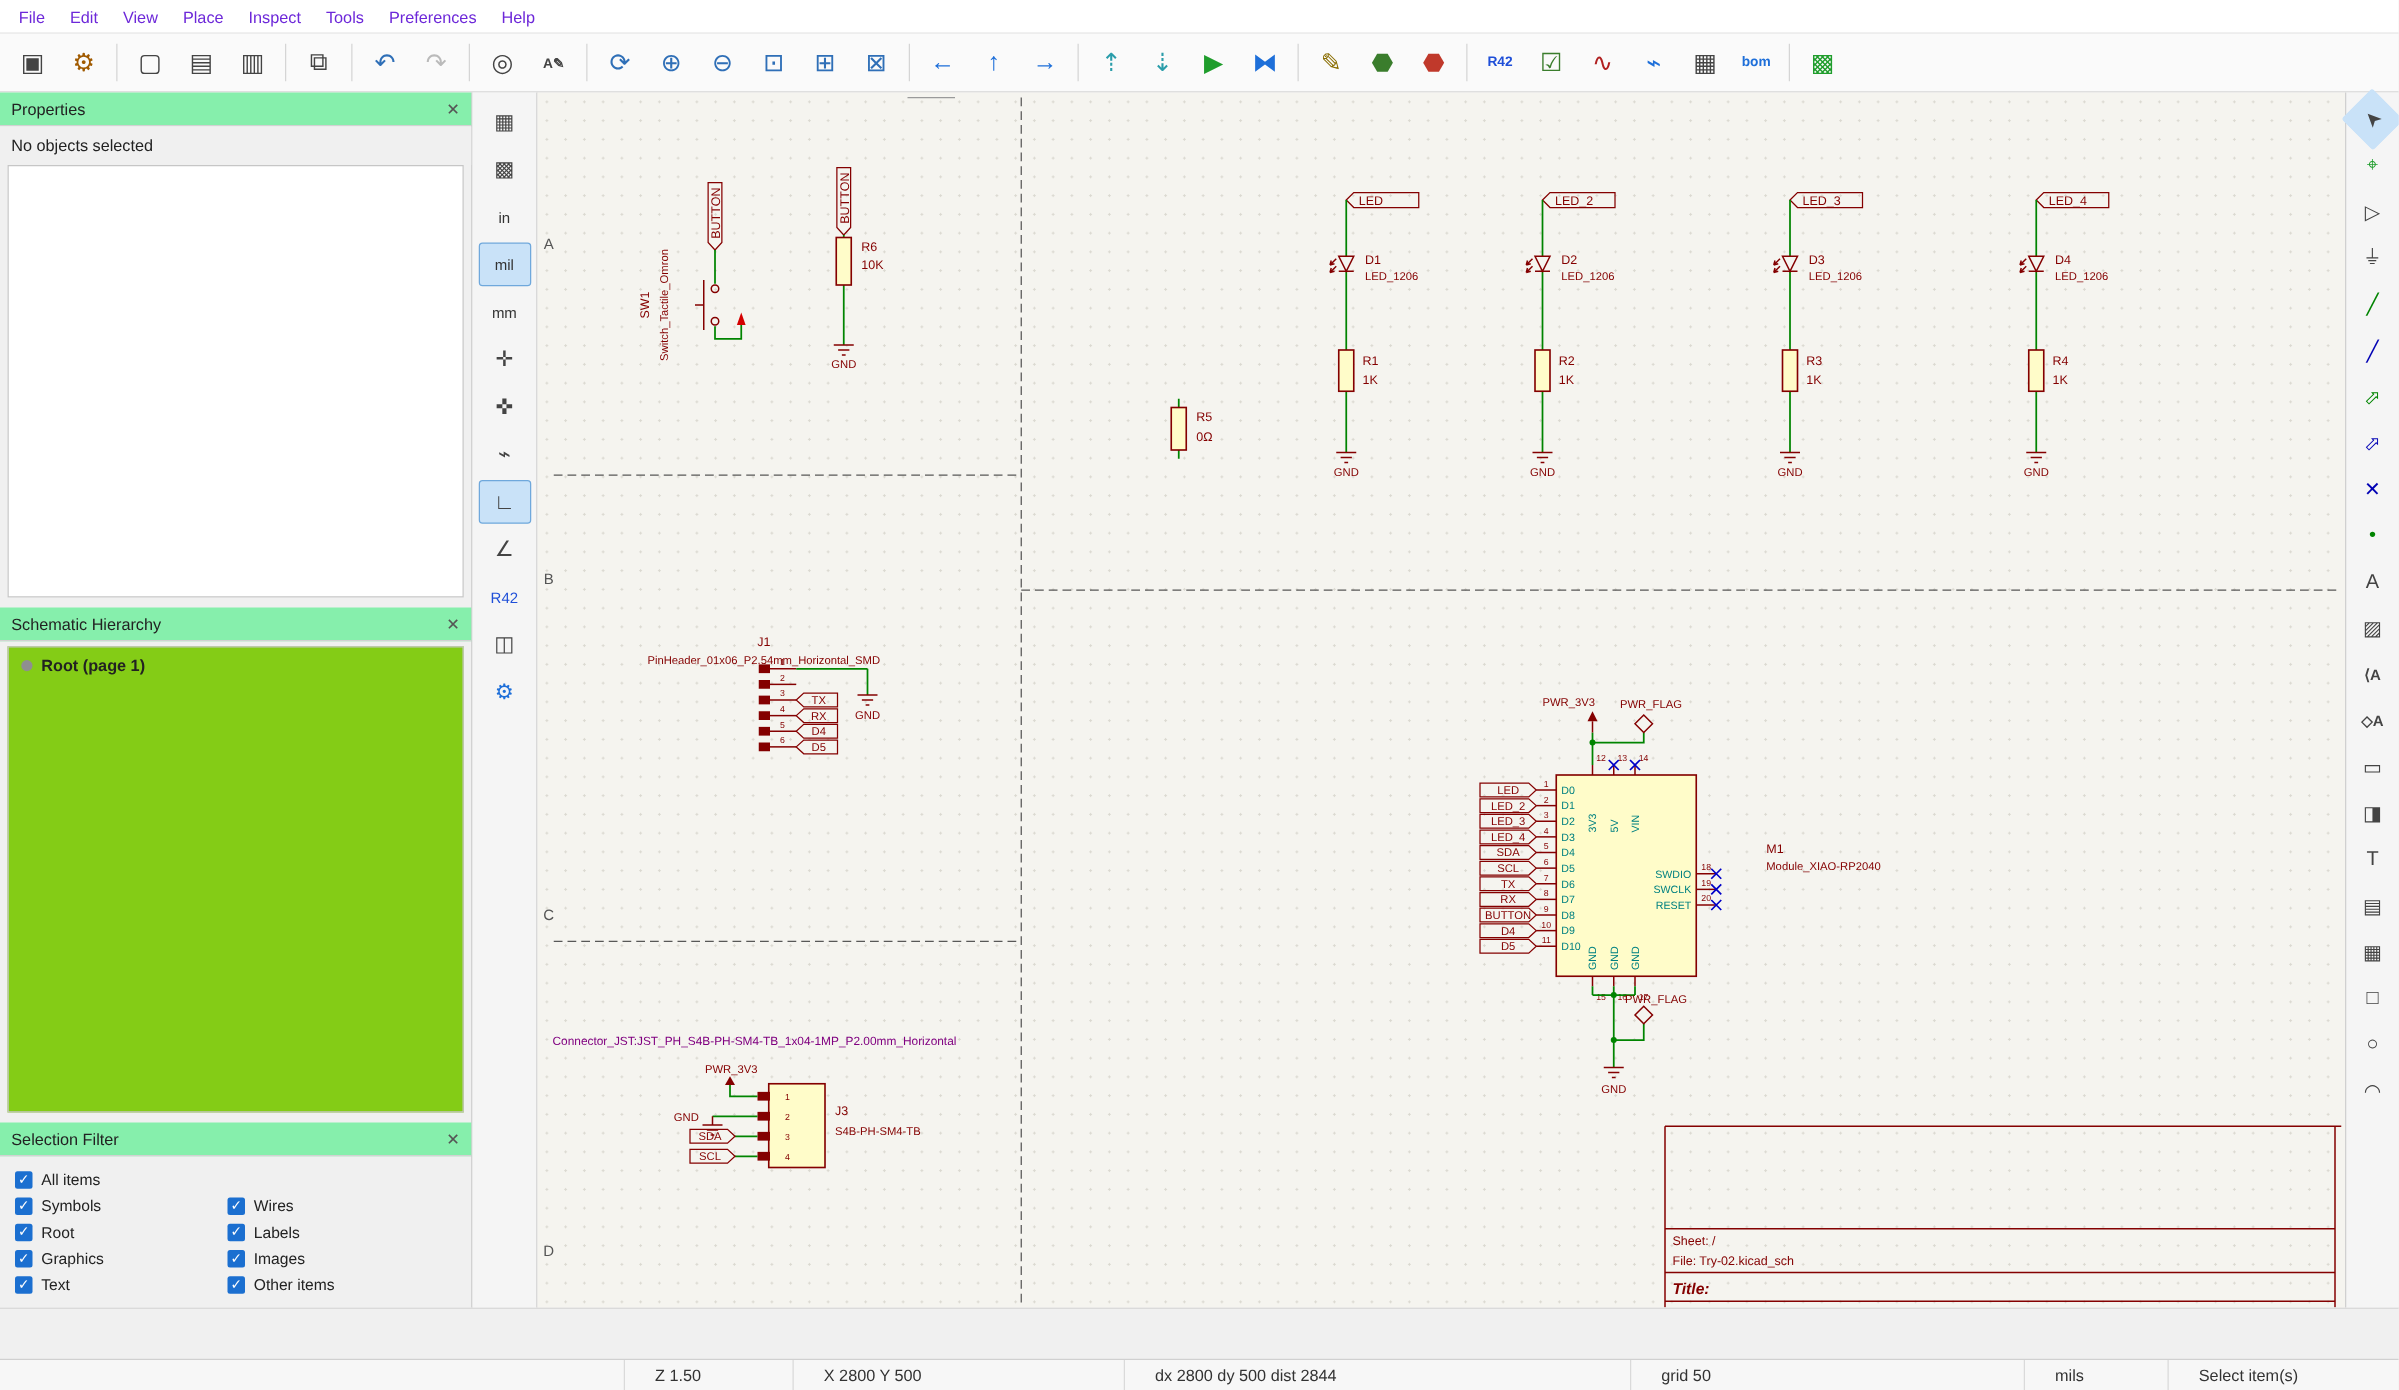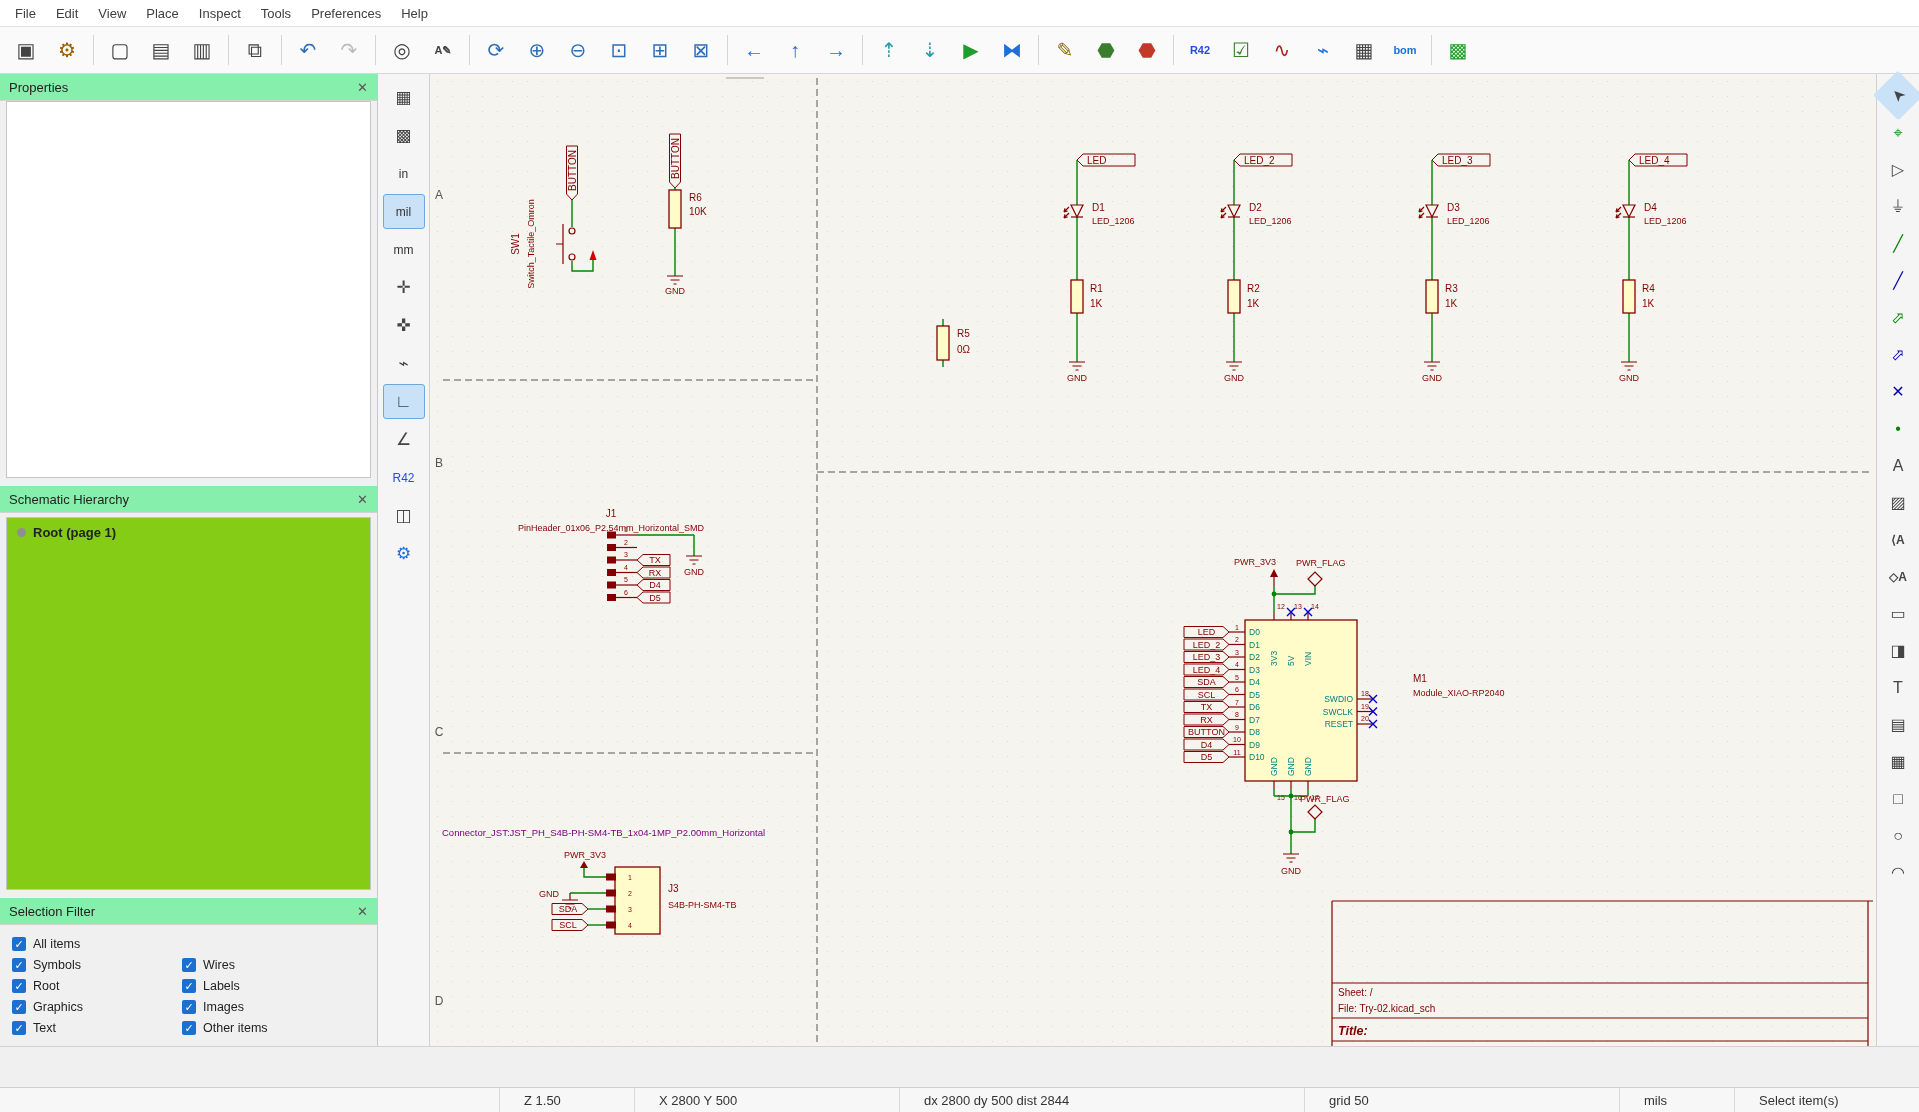--- a/index.html
+++ b/index.html
@@ -1,21 +1,21 @@
 <!DOCTYPE html>
 <html><head>
 <meta charset="utf-8">
 <style>
   html,body{margin:0;padding:0}
   body{width:1919px;height:1112px;overflow:hidden;background:#F0F0F0;
        font-family:"Liberation Sans",sans-serif;color:#222;font-size:13px;
        -webkit-font-smoothing:antialiased}
   .menubar{height:26px;background:#FFFFFF;border-bottom:1px solid #E2E2E2;
            display:flex;align-items:center;padding-left:6px;gap:2px}
-  .menu-item{padding:3px 9px;color:#404040;cursor:default}
+  .menu-item{padding:3px 9px;color:#6d28d9;cursor:default}
   .toolbar{height:46px;background:#FAFAFA;border-bottom:1px solid #D6D6D6;
            display:flex;align-items:center;padding:0 6px;gap:1px}
   .tbtn{width:38px;height:38px;display:flex;align-items:center;justify-content:center;
         font-size:20px;color:#444;border-radius:3px;border:1px solid transparent;cursor:default}
   .tbtn.small{font-size:11px;font-weight:bold}
   .tbtn.disabled{opacity:.35}
   .tsep{width:1px;height:30px;background:#D5D5D5;margin:0 5px}
   .main{display:flex;height:972px}
   .sidebar{width:377px;background:#F0F0F0;border-right:1px solid #C8C8C8;
            display:flex;flex-direction:column}
@@ -143,20 +143,21 @@
   </div>
 
 <div class="main">
 
   <div class="sidebar">
     <div class="sec sec-props">
       <div class="panel-header">
         <span>Properties</span>
         <span class="close-x">✕</span>
       </div>
+      <div class="hint-row">No objects selected</div>
       <div class="prop-box"></div>
     </div>
     <div class="sec sec-hier">
       <div class="panel-header">
         <span>Schematic Hierarchy</span>
         <span class="close-x">✕</span>
       </div>
       <div class="hier-body">
         <div class="root-item">
           <span class="root-icon"></span>

